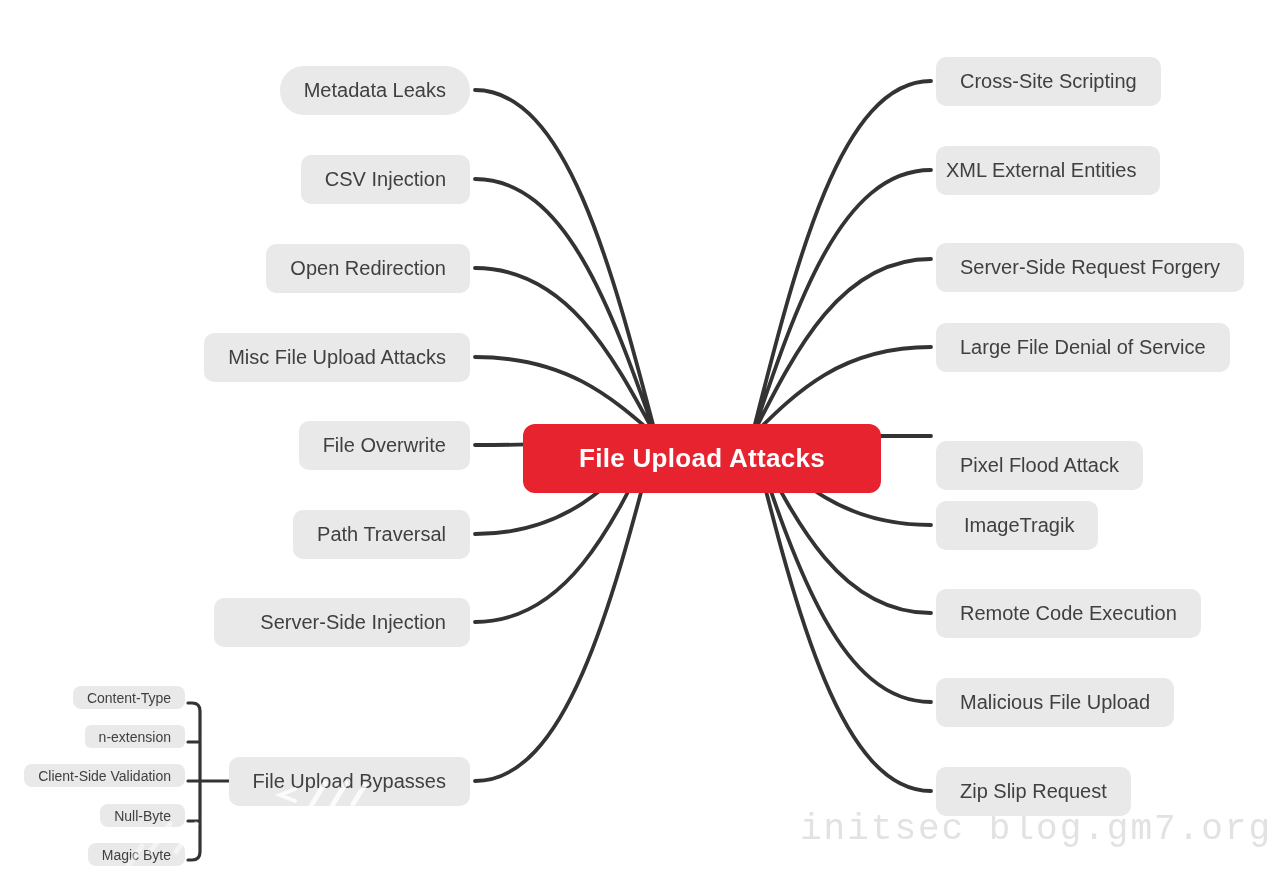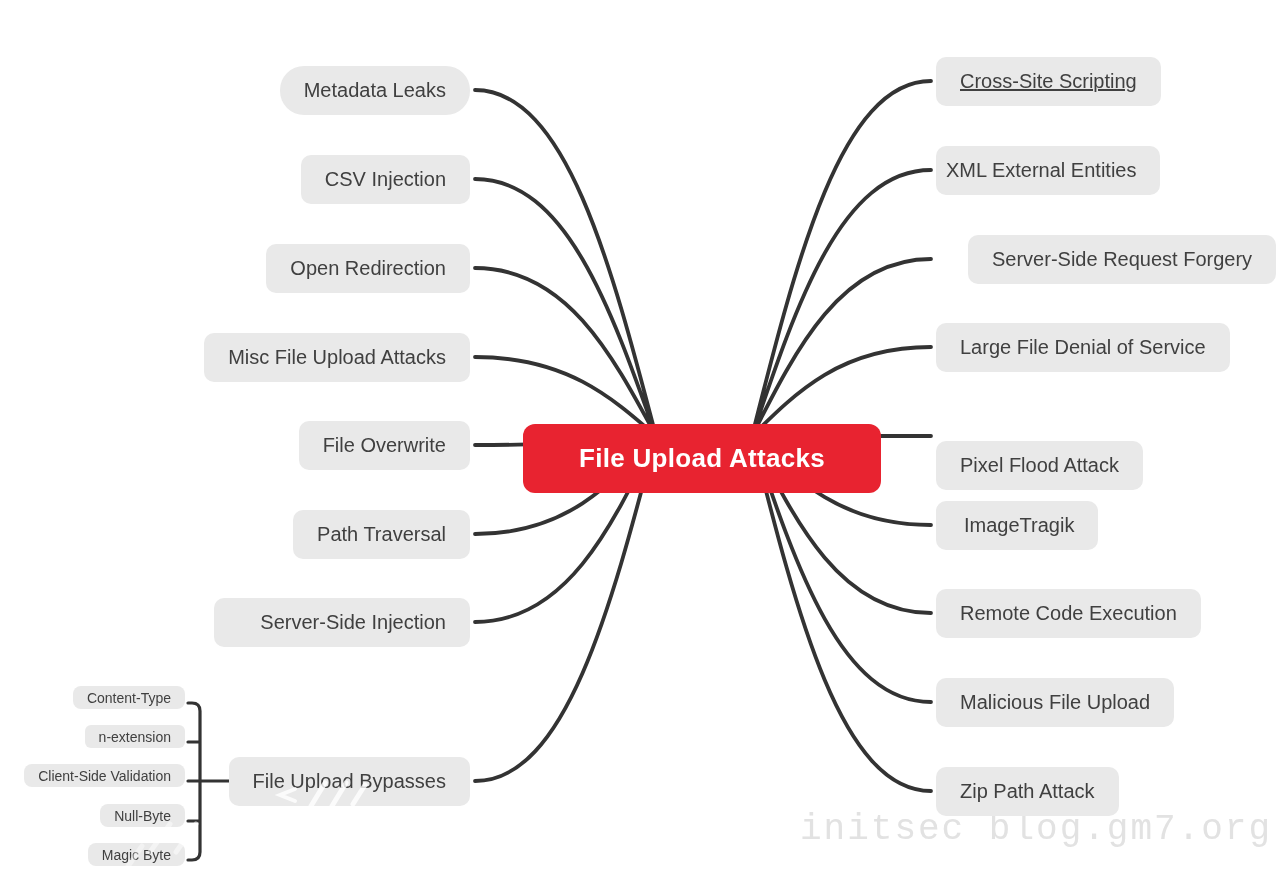--- a/index.html
+++ b/index.html
@@ -64,27 +64,27 @@
   </svg>
 
 <div class="node leaf" style="right: 814px; top: 66px; border-radius: 24px;">Metadata Leaks</div>
     <div class="node leaf" style="right: 814px; top: 155px;">CSV Injection</div>
     <div class="node leaf" style="right: 814px; top: 244px;">Open Redirection</div>
     <div class="node leaf" style="right: 814px; top: 333px;">Misc File Upload Attacks</div>
     <div class="node leaf" style="right: 814px; top: 421px;">File Overwrite</div>
     <div class="node leaf" style="right: 814px; top: 510px;">Path Traversal</div>
     <div class="node leaf" style="right: 814px; top: 598px; padding-left: 46px;">Server-Side Injection</div>
     <div class="node leaf" style="right: 814px; top: 757px;">File Upload Bypasses</div>
-    <div class="node leaf" style="left: 936px; top: 57px; text-decoration: underline;">Cross-Site Scripting</div>
+    <div class="node leaf" style="left: 936px; top: 57px;">Cross-Site Scripting</div>
     <div class="node leaf" style="left: 936px; top: 146px; padding-left: 10px;">XML External Entities</div>
-    <div class="node leaf" style="left: 936px; top: 235px; margin-left: 32px;">Server-Side Request Forgery</div>
+    <div class="node leaf" style="left: 936px; top: 243px;">Server-Side Request Forgery</div>
     <div class="node leaf" style="left: 936px; top: 323px;">Large File Denial of Service</div>
     <div class="node leaf" style="left: 936px; top: 412px; margin-top: 29px;">Pixel Flood Attack</div>
     <div class="node leaf" style="left: 936px; top: 501px; padding-left: 28px;">ImageTragik</div>
     <div class="node leaf" style="left: 936px; top: 589px;">Remote Code Execution</div>
     <div class="node leaf" style="left: 936px; top: 678px;">Malicious File Upload</div>
-    <div class="node leaf" style="left: 936px; top: 767px;">Zip Path Attack</div>
+    <div class="node leaf" style="left: 936px; top: 767px;">Zip Slip Request</div>
     <div class="node sub" style="right: 1099px; top: 686px;">Content-Type</div>
     <div class="node sub" style="right: 1099px; top: 725px; border-radius: 6px;">n-extension</div>
     <div class="node sub" style="right: 1099px; top: 764px;">Client-Side Validation</div>
     <div class="node sub" style="right: 1099px; top: 804px;">Null-Byte</div>
     <div class="node sub" style="right: 1099px; top: 843px;">Magic Byte</div>
   </div>
 
 </body></html>

